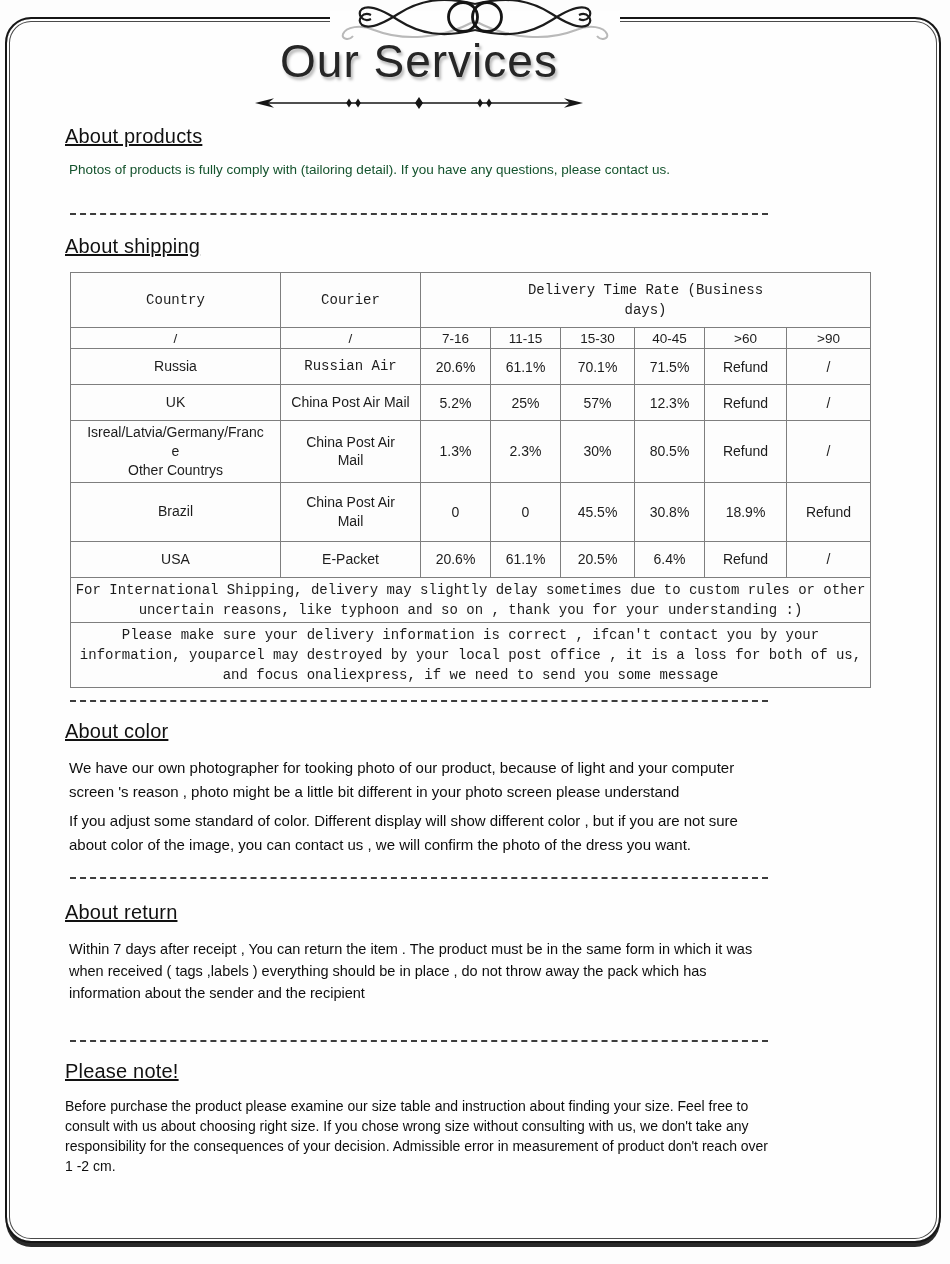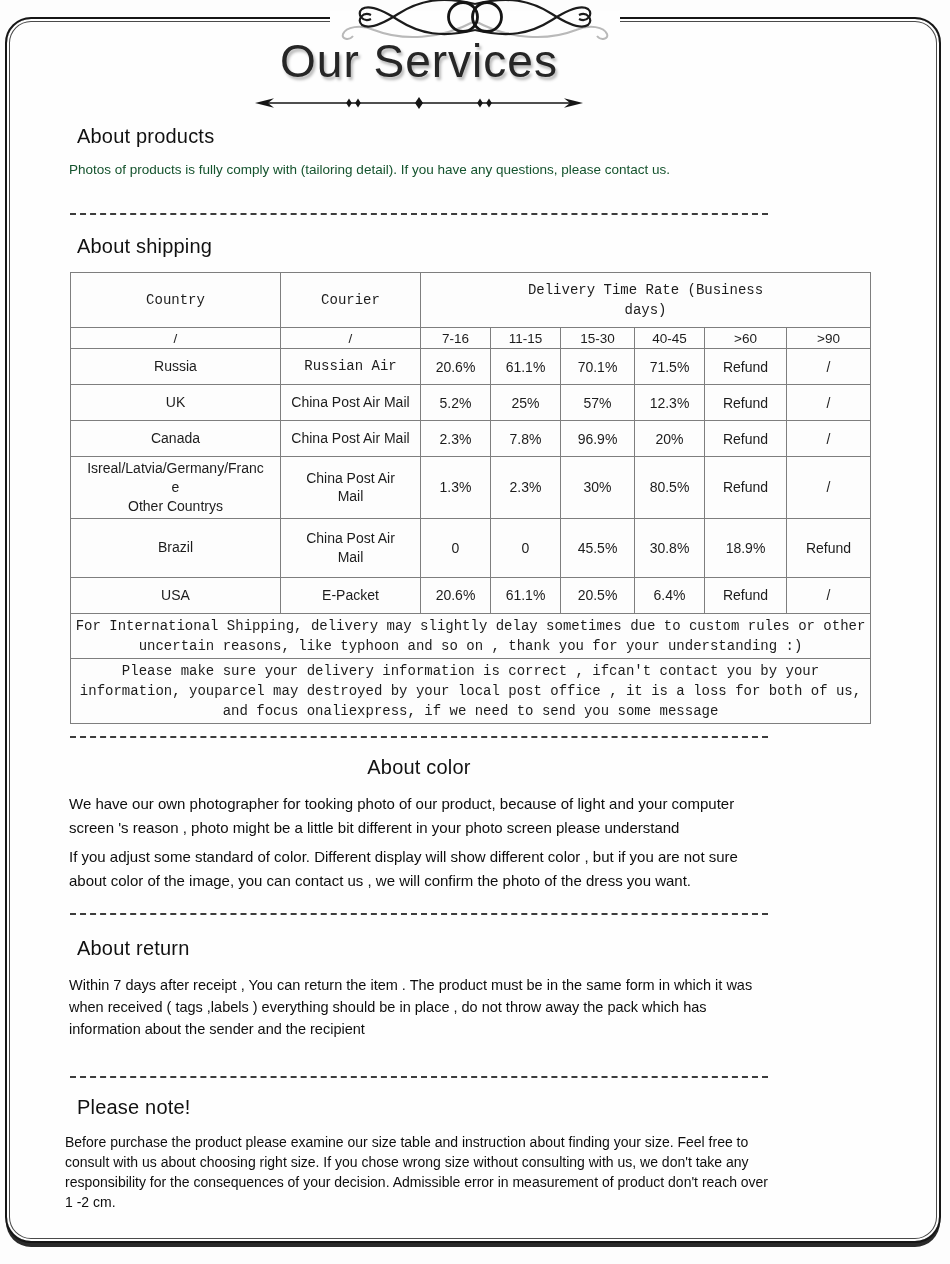--- a/index.html
+++ b/index.html
@@ -21,21 +21,21 @@
   
   .flourish{position:absolute;left:322px;top:-3px;}
   .page-title{
     margin:34px 0 0;text-align:center;
     font-size:46px;font-weight:400;letter-spacing:1px;color:#262626;
     text-shadow:2px 3px 3px rgba(0,0,0,0.28);
   }
   .arrow-divider{display:block;margin:7px auto 0;}
   
   .inner{padding:0 65px;}
-  h2{font-size:20px;font-weight:400;color:#111;margin:12px;letter-spacing:.2px;}
+  h2{font-size:20px;font-weight:400;color:#111;margin:0;letter-spacing:.2px;text-decoration:underline;}
   .sep{border:none;border-top:2px dashed #3c3c3c;margin:0 5px;}
   .sec-products h2{margin-top:14px;}
   .sec-products p{font-size:13.5px;margin:14px 0 0 4px;color:#14532d;}
   .sep1{margin-top:36px;}
   .sec-shipping h2{margin-top:20px;}
   
   table.ship{
     border-collapse:collapse;table-layout:fixed;
     width:800px;margin:14px 0 12px 5px;background:#fdfdfd;
   }
@@ -54,21 +54,21 @@
   td.courier{white-space:pre-line;line-height:1.3;}
   .mono{font-family:"Liberation Mono","DejaVu Sans Mono",monospace;font-size:15px;}
   td.note{
     font-family:"Liberation Mono","DejaVu Sans Mono",monospace;
     font-size:13px;line-height:20px;color:#222;text-align:center;
   }
   td.note1{padding:6px 8px 34px;}
   td.note2{padding:12px 8px 18px;}
   td.muted{color:#8a8a8a;font-size:12px;}
   .sep2{margin-top:12px;}
-  .sec-color h2{margin-top:18px;text-align:center;}
+  .sec-color h2{margin-top:18px;}
   .sec-color p{font-size:15px;line-height:24px;margin:13px 0 0 4px;color:#0e0e0e;}
   .sec-color p + p{margin-top:5px;}
   .sep3{margin-top:20px;}
   .sec-return h2{margin-top:22px;}
   .sec-return p{font-size:14.5px;line-height:22px;margin:14px 0 0 4px;color:#0e0e0e;}
   .sep4{margin-top:36px;}
   .sec-note h2{margin-top:18px;}
   .sec-note p{font-size:14px;line-height:20px;margin:13px 0 0 0;color:#0e0e0e;}
 </style>
 </head>
@@ -168,30 +168,20 @@
           <tr class="h34">
             <td class="country">UK</td>
             <td class="courier">China Post Air Mail</td>
             <td>5.2%</td>
             <td>25%</td>
             <td>57%</td>
             <td>12.3%</td>
             <td>Refund</td>
             <td>/</td>
           </tr>
-          <tr class="h34">
-            <td class="country">Canada</td>
-            <td class="courier">China Post Air Mail</td>
-            <td>2.3%</td>
-            <td>7.8%</td>
-            <td>96.9%</td>
-            <td>20%</td>
-            <td>Refund</td>
-            <td>/</td>
-          </tr>
           <tr class="h57">
             <td class="country">Isreal/Latvia/Germany/Franc
 e
 Other Countrys</td>
             <td class="courier">China Post Air
 Mail</td>
             <td>1.3%</td>
             <td>2.3%</td>
             <td>30%</td>
             <td>80.5%</td>

